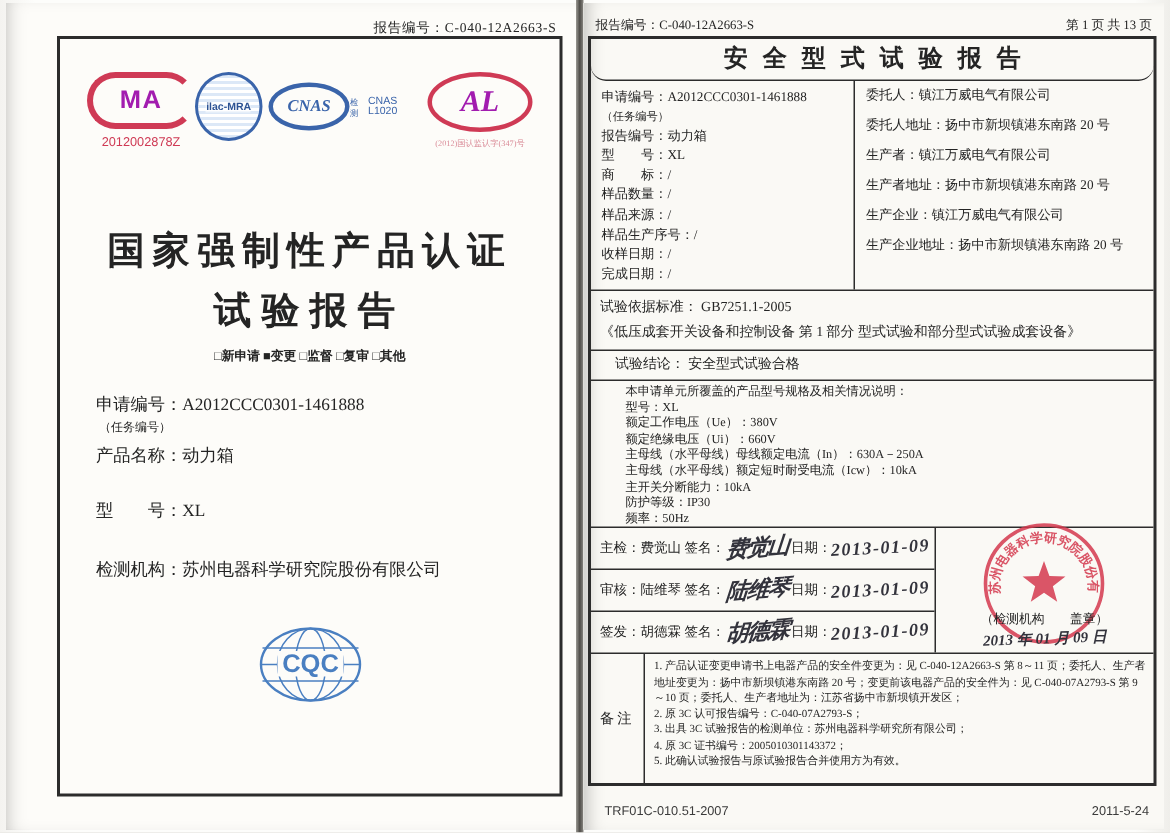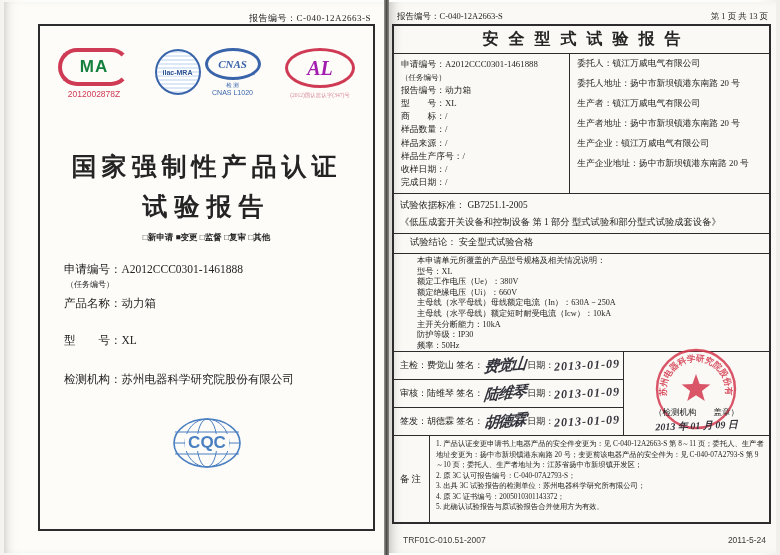--- a/index.html
+++ b/index.html
@@ -12,28 +12,28 @@
   .page-right { left:389px; width:387px; background:#faf9f5; box-shadow:inset 10px 0 12px -8px rgba(0,0,0,.25); }
   .seam { position:absolute; left:384px; top:0; width:5px; height:555px; background:linear-gradient(90deg,#9a9892,#4e4c48,#8b8984); }
 
   
   .lp-report-no { position:absolute; top:10px; right:14px; font-size:9px; letter-spacing:.5px; }
   .lp-box { position:absolute; top:22px; left:34px; right:10px; bottom:22px; border:2px solid #2c2c2c; }
   .logo-row { position:absolute; top:22px; left:10px; right:10px; height:70px; display:flex; justify-content:space-between; align-items:flex-start; padding:0 8px; }
   .logo-col { display:flex; flex-direction:column; align-items:center; }
 
   .cma-shape { width:72px; height:38px; border:4px solid #cf3a55; border-right-color:transparent; border-radius:19px; display:flex; align-items:center; justify-content:center; }
-  .cma-ma { color:#15803d; font-weight:bold; font-size:17px; font-family:"Liberation Sans",sans-serif; letter-spacing:1px; }
+  .cma-ma { color:#a21caf; font-weight:bold; font-size:17px; font-family:"Liberation Sans",sans-serif; letter-spacing:1px; }
   .cma-num { color:#cf3a55; font-size:8.5px; margin-top:3px; font-family:"Liberation Sans",sans-serif; }
 
   .mid-logos { display:flex; align-items:center; gap:4px; }
   .ilac-circle { width:46px; height:46px; border-radius:50%; border:2px solid #3a64aa;
      background:repeating-linear-gradient(0deg,#dce8f7 0 2px,#ffffff 2px 4px); display:flex; align-items:center; justify-content:center; }
   .ilac-text { font-size:7px; font-weight:bold; color:#2d5394; font-family:"Liberation Sans",sans-serif; background:rgba(255,255,255,.6); }
-  .cnas-col { display:flex; flex-direction:column; align-items:center;justify-content:flex-end; }
+  .cnas-col { display:flex; flex-direction:row; align-items:center;justify-content:flex-end; }
   .cnas-oval { width:56px; height:32px; border:3px solid #3a64aa; border-radius:50%; display:flex; align-items:center; justify-content:center; }
   .cnas-text { color:#3a64aa; font-weight:bold; font-style:italic; font-size:11px; }
   .cnas-sub { color:#3a64aa; font-size:5.5px; margin-top:2px; }
   .cnas-code { color:#3a64aa; font-size:7px; font-family:"Liberation Sans",sans-serif; }
 
   .al-oval { width:70px; height:40px; border:3.5px solid #cf3a55; border-radius:50%; display:flex; align-items:center; justify-content:center; }
   .al-text { color:#a21caf; font-weight:bold; font-size:20px; font-style:italic; font-family:"Liberation Serif",serif; }
   .al-num { color:#d98a97; font-size:5.5px; margin-top:4px; white-space:nowrap; }
 
   .lp-title1 { position:absolute; top:124px; left:0; right:0; text-align:center; font-size:25px; letter-spacing:5px; font-weight:600; }
@@ -45,21 +45,21 @@
   .lp-note { font-size:8px; margin:1px 0 6px 2px; }
   .lp-gap-m { margin-top:22px; }
   .lp-gap-l { margin-top:24px; }
 
   .cqc-wrap { position:absolute; left:0; right:0; top:388px; display:flex; justify-content:center; }
 
   
   .rp-header { position:absolute; top:9px; left:8px; right:8px; display:flex; justify-content:space-between; font-size:8.5px; }
   .rp-box { position:absolute; top:22px; left:3px; right:5px; bottom:29px; border:2px solid #2c2c2c; display:flex; flex-direction:column; }
   .rp-title { height:28px; border-bottom:1.5px solid #2c2c2c; display:flex; align-items:center; justify-content:center;
-     font-size:16px; font-weight:bold; letter-spacing:10px; text-indent:10px; }
+     font-size:16px; font-weight:bold; letter-spacing:10px; text-indent:10px;border-radius:10px; }
 
   .rp-info { height:140px; border-bottom:1.5px solid #2c2c2c; display:flex; }
   .rp-info-left { width:47%; border-right:1.5px solid #2c2c2c; padding:4px 4px 2px 7px; font-size:8.8px; line-height:13.1px; }
   .rp-info-right { flex:1; padding:4px 4px 2px 7px; font-size:8.8px; line-height:11px; }
   .rp-info-right .entry { margin-bottom:9px; }
 
   .rp-standard { height:40px; border-bottom:1.5px solid #2c2c2c; padding:3px 6px; font-size:9.3px; line-height:17px; }
   .rp-conclusion { height:20px; border-bottom:1.5px solid #2c2c2c; padding:2px 16px; font-size:9.3px; }
   .rp-coverage { height:98px; border-bottom:1.5px solid #2c2c2c; padding:2px 23px; font-size:8.2px; line-height:10.6px; }
 

